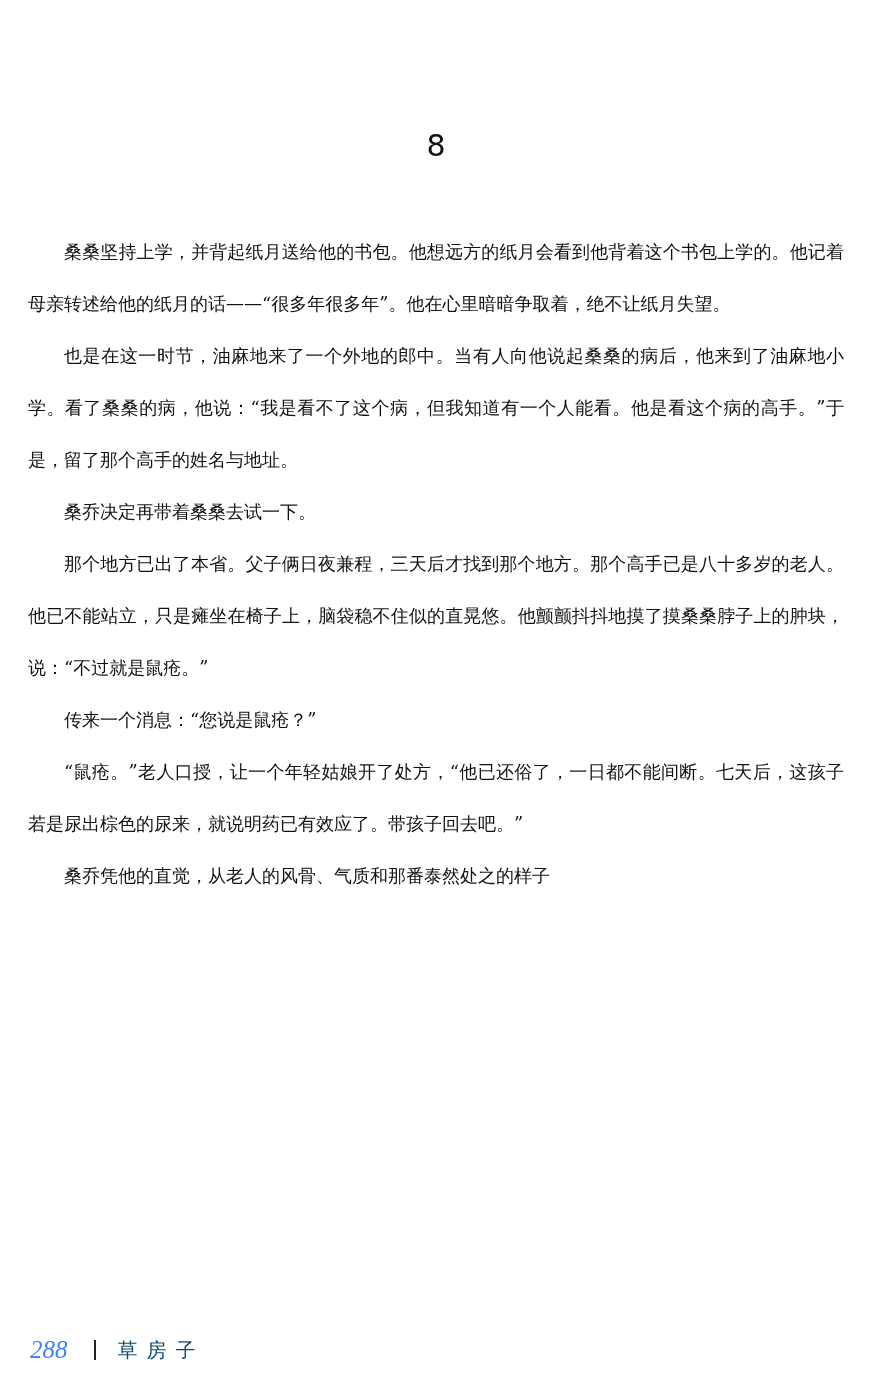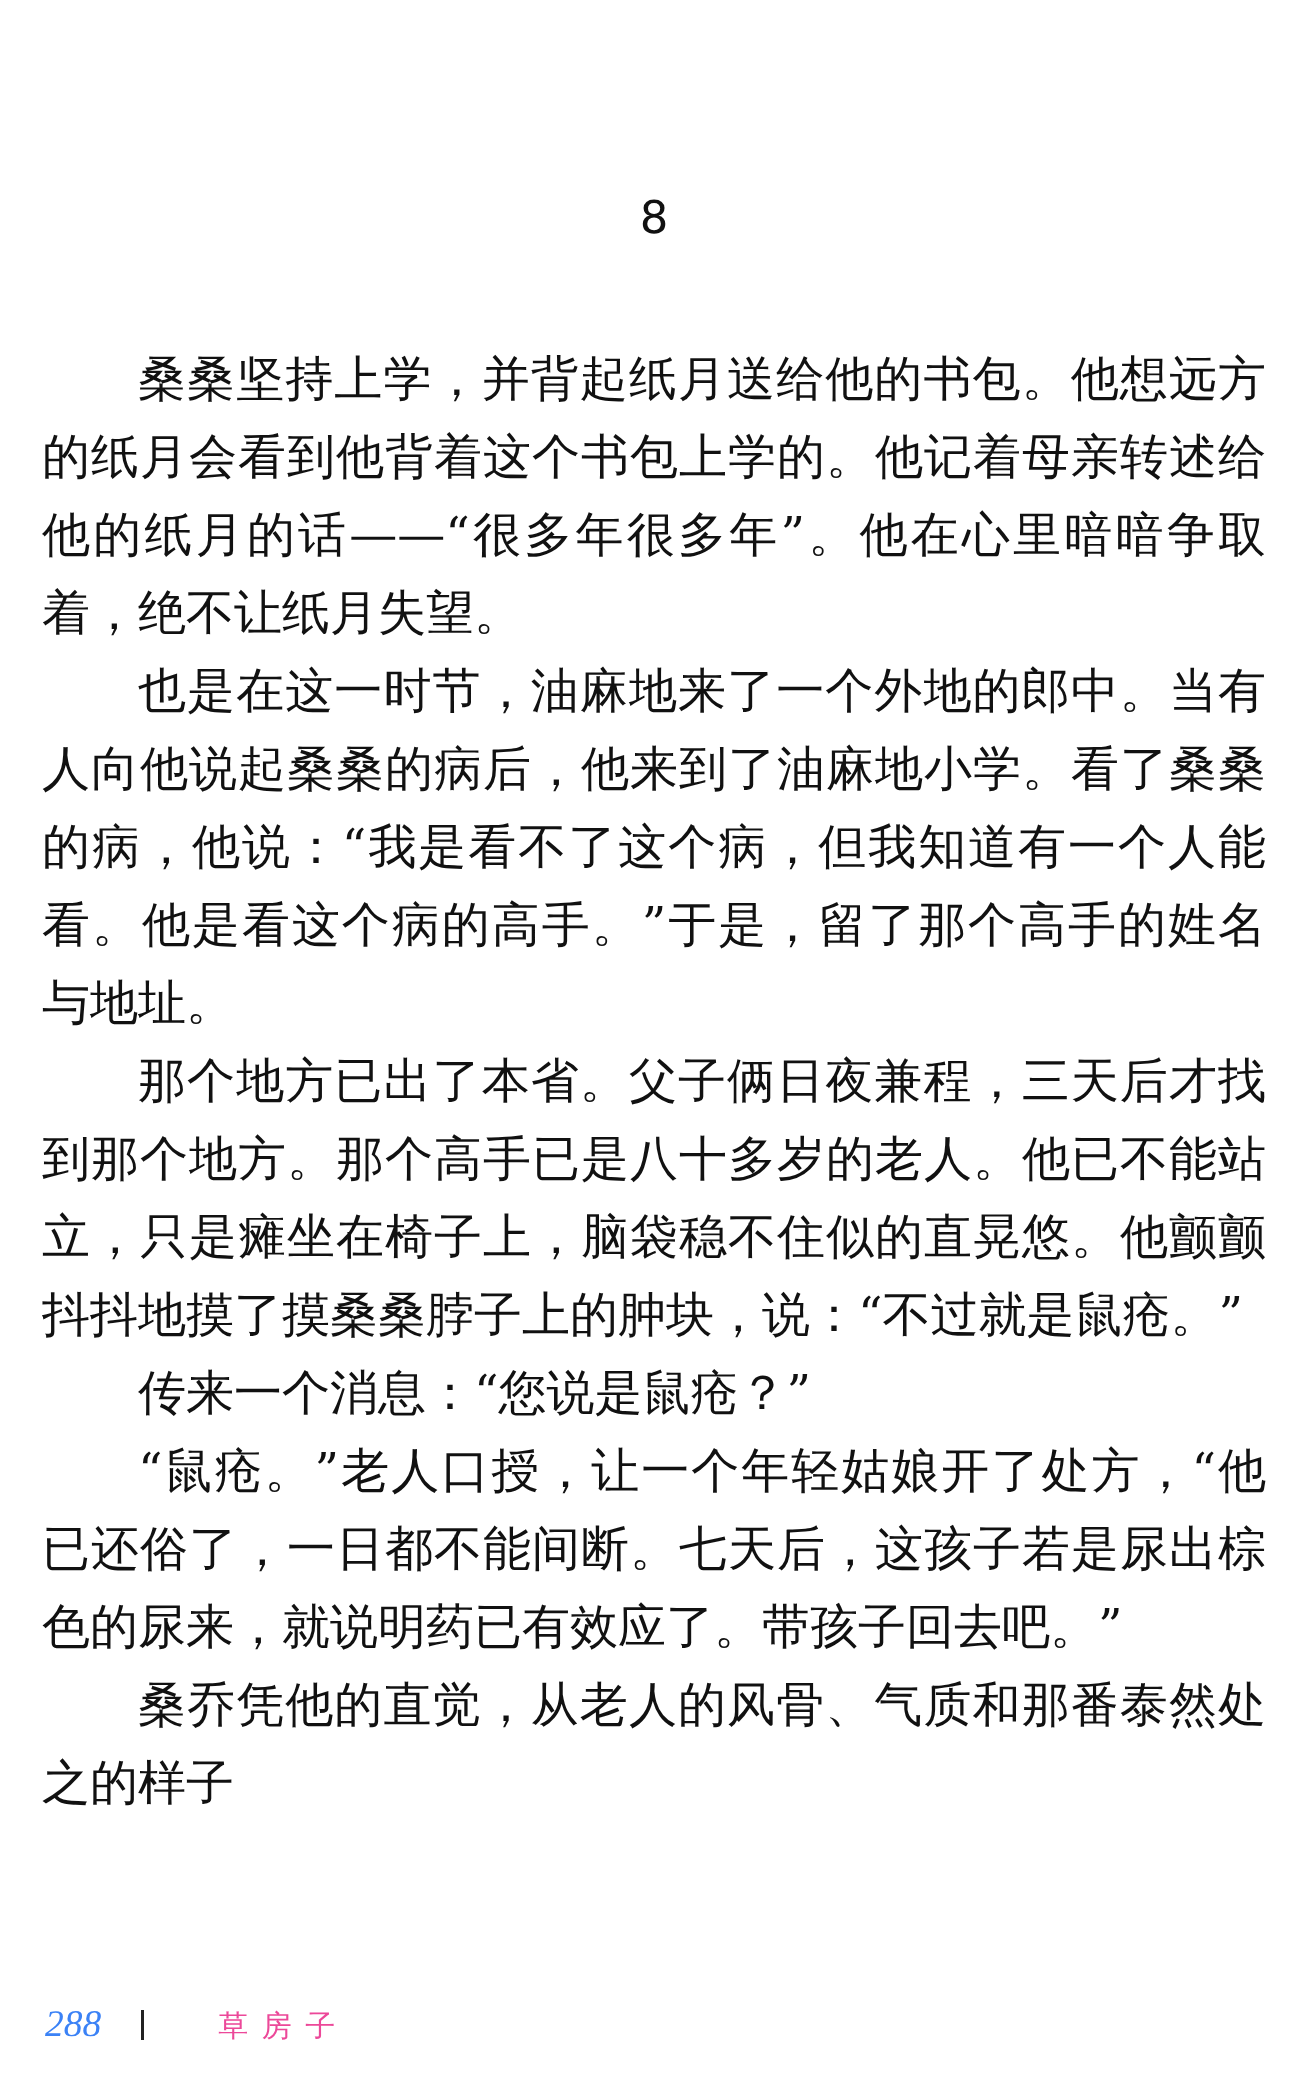--- a/index.html
+++ b/index.html
@@ -27,21 +27,21 @@
       color: #111;
     }
     .body-text {
       position: absolute;
       left: 28px;
       top: 226px;
       width: 816px;
     }
     .para {
       margin: 0;
-      font-size: 32px;
+      font-size: 18px;
       line-height: 52px;
       text-align: justify;
       text-align-last: left;
       text-indent: 2em;
       letter-spacing: 0px;
       white-space: normal;
       word-break: break-all;
     }
     .footer {
       position: absolute;
@@ -62,32 +62,32 @@
       width: 2px;
       height: 20px;
       background: #222;
       margin-left: 26px;
       margin-right: 22px;
     }
     .book-title {
       font-family: Liberation Serif, serif;
       font-size: 20px;
       letter-spacing: 9px;
-      color: #ec4899;
-      margin-left: 28px;
+      color: #0c4a6e;
     }
   </style>
 </head>
 <body>
 
 <div class="chapter-title">8</div>
 
 <div class="body-text">
   <p class="para">桑桑坚持上学，并背起纸月送给他的书包。他想远方的纸月会看到他背着这个书包上学的。他记着母亲转述给他的纸月的话——“很多年很多年”。他在心里暗暗争取着，绝不让纸月失望。</p>
   <p class="para">也是在这一时节，油麻地来了一个外地的郎中。当有人向他说起桑桑的病后，他来到了油麻地小学。看了桑桑的病，他说：“我是看不了这个病，但我知道有一个人能看。他是看这个病的高手。”于是，留了那个高手的姓名与地址。</p>
+  <p class="para">桑乔决定再带着桑桑去试一下。</p>
   <p class="para">那个地方已出了本省。父子俩日夜兼程，三天后才找到那个地方。那个高手已是八十多岁的老人。他已不能站立，只是瘫坐在椅子上，脑袋稳不住似的直晃悠。他颤颤抖抖地摸了摸桑桑脖子上的肿块，说：“不过就是鼠疮。”</p>
   <p class="para">传来一个消息：“您说是鼠疮？”</p>
   <p class="para">“鼠疮。”老人口授，让一个年轻姑娘开了处方，“他已还俗了，一日都不能间断。七天后，这孩子若是尿出棕色的尿来，就说明药已有效应了。带孩子回去吧。”</p>
   <p class="para">桑乔凭他的直觉，从老人的风骨、气质和那番泰然处之的样子</p>
 </div>
 
 <div class="footer">
   <span class="page-number">288</span>
   <span class="footer-divider"></span>
   <span class="book-title">草房子</span>

